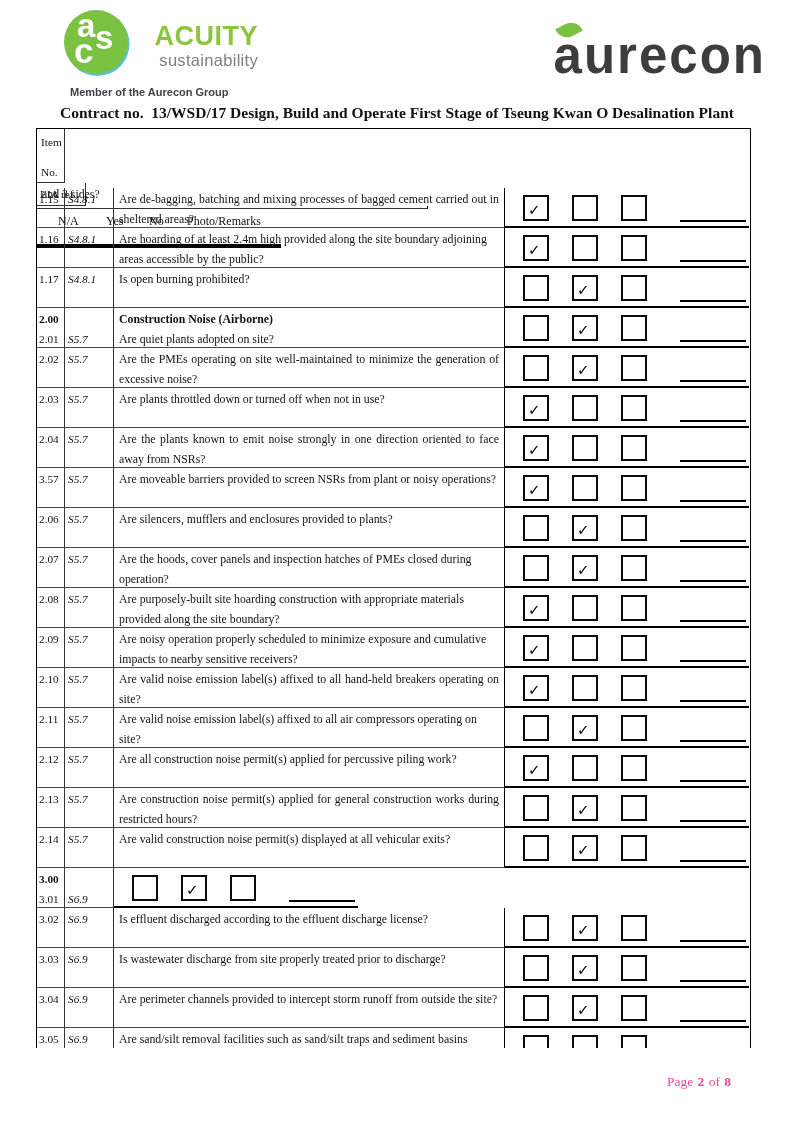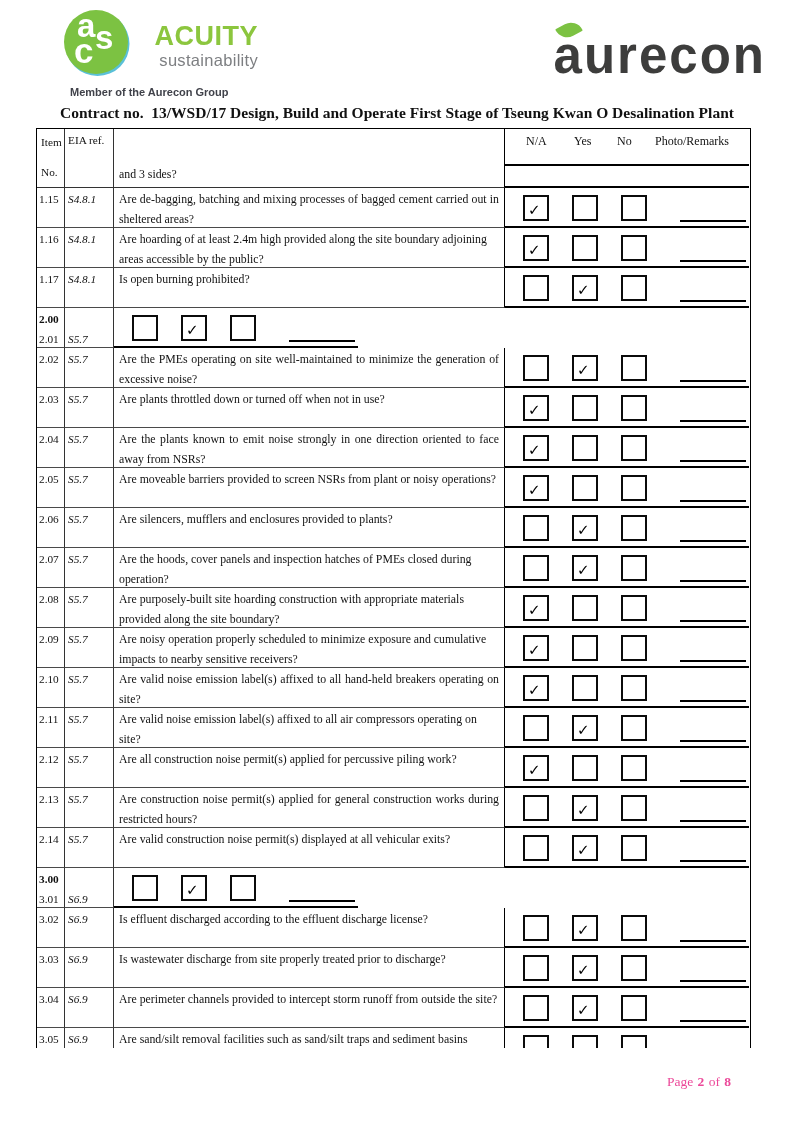--- a/index.html
+++ b/index.html
@@ -35,21 +35,21 @@
 
   
   .doc-title { position:absolute; top:104px; left:0; width:100%; text-align:center;
     font-weight:bold; font-size:15.5px; white-space:pre; }
 
   
   .checklist { position:absolute; left:36px; top:128px; width:715px; height:920px;
     border:1.5px solid #000; border-bottom:none; overflow:hidden; background:#fff; }
 
   .hrow, .trow { display:flex; width:100%; }
-  .hrow { height:59px; }
+  .hrow { height:59px;flex-direction:column; }
   .trow { height:40px; }
 
   .c-item   { width:28px;  }
   .c-eia    { width:49px;  }
   .c-q      { width:391px; }
   .c-checks { width:244px; position:relative; }
 
   .hcell, .cell { position:relative; }
   .c-item, .c-eia { border-right:1.3px solid #333; }
   .c-q { border-right:1.8px solid #000; }
@@ -219,20 +219,24 @@
     </div>
   </div>
         <div class="trow has-section">
     <div class="cell c-item">
       <div class="section-item">2.00</div>
       <div class="item-no">2.01</div>
     </div>
     <div class="cell c-eia">
       <div class="eia-val">S5.7</div>
     </div>
+    <div class="cell c-q">
+      <div class="section-title">Construction Noise (Airborne)</div>
+      <div class="question-text">Are quiet plants adopted on site?</div>
+    </div>
     <div class="cell c-checks">
       <span class="box box-na">
               <span class="tick" style="visibility: hidden;">✓</span>
             </span>
       <span class="box box-yes">
               <span class="tick">✓</span>
             </span>
       <span class="box box-no">
               <span class="tick" style="visibility: hidden;">✓</span>
             </span>
@@ -310,21 +314,21 @@
             </span>
       <span class="box box-no">
               <span class="tick" style="visibility: hidden;">✓</span>
             </span>
       <span class="remarks-line"></span>
     </div>
   </div>
         <div class="trow">
     <div class="cell c-item">
 
-      <div class="item-no">2.05</div>
+      <div class="item-no">3.57</div>
     </div>
     <div class="cell c-eia">
       <div class="eia-val">S5.7</div>
     </div>
     <div class="cell c-q">
 
       <div class="question-text">Are moveable barriers provided to screen NSRs from plant or noisy operations?</div>
     </div>
     <div class="cell c-checks">
       <span class="box box-na">

